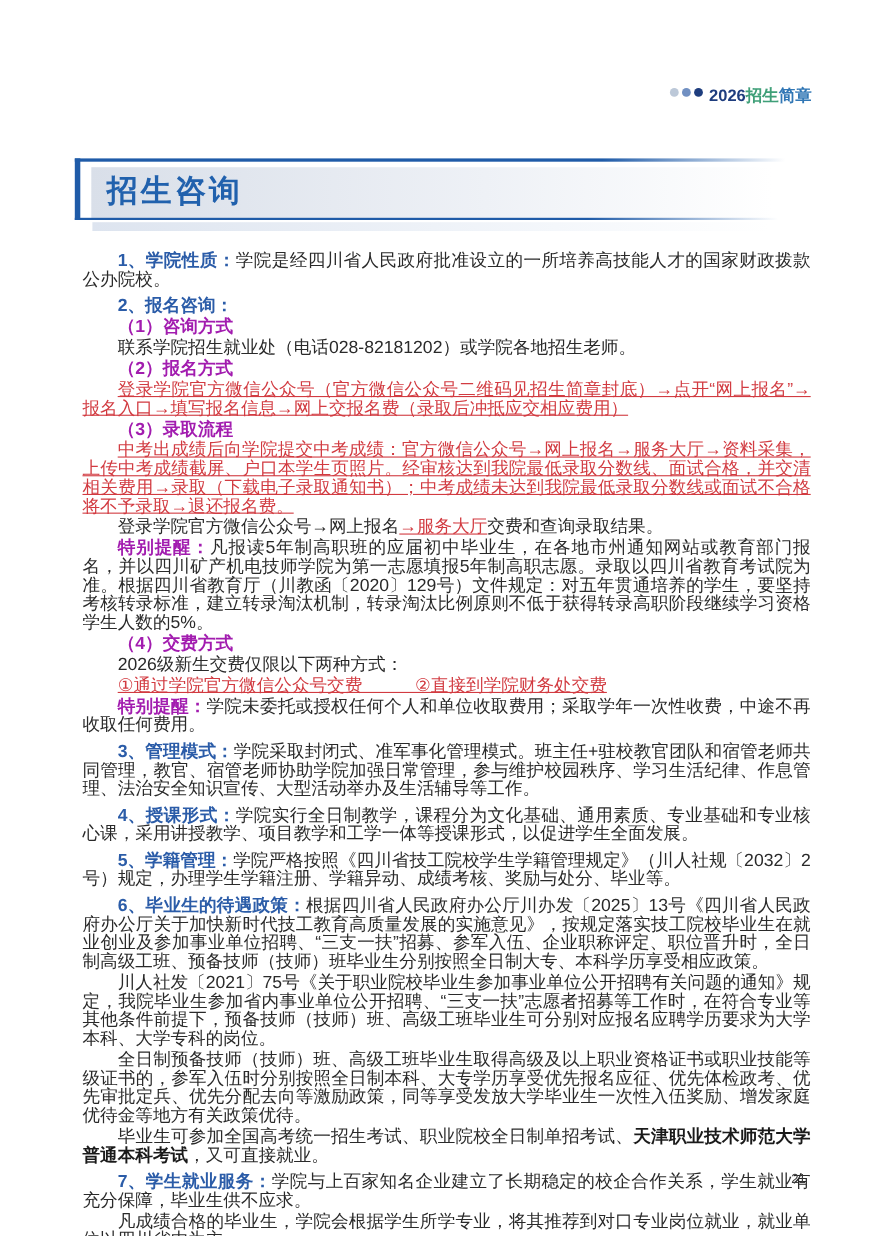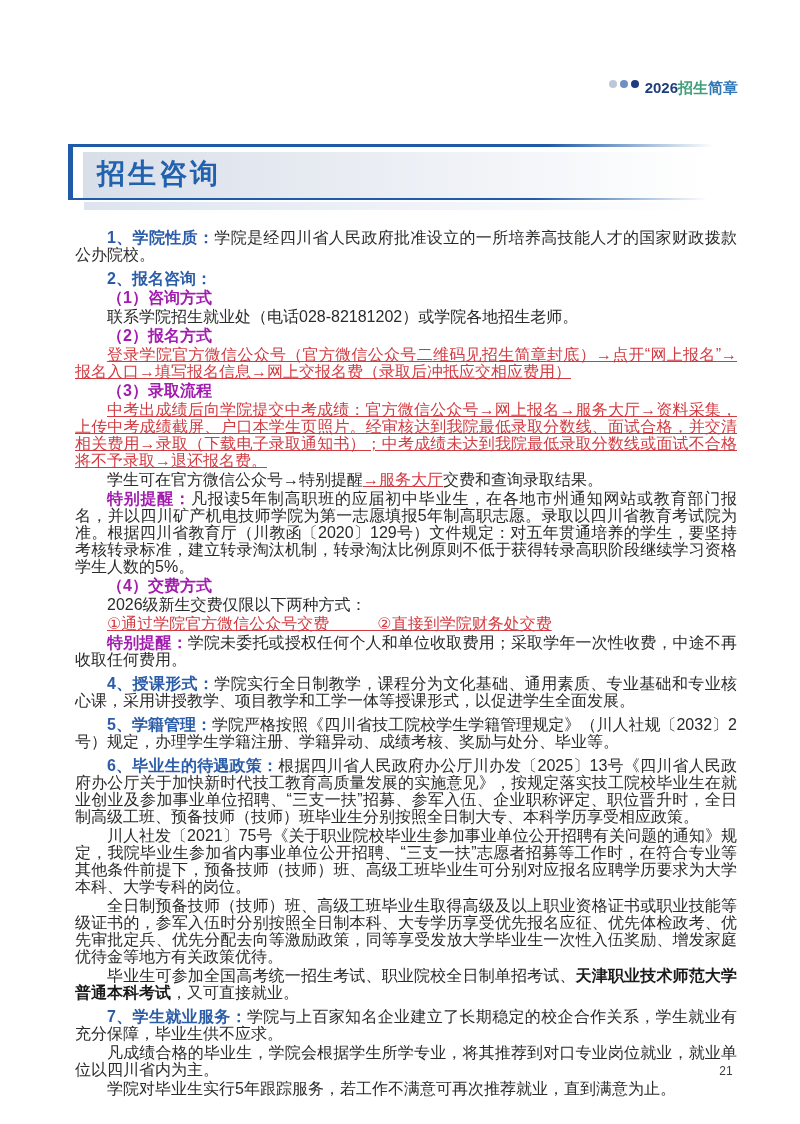--- a/index.html
+++ b/index.html
@@ -70,26 +70,27 @@
 
   <div class="article">
       <p class="para section first"><span class="r-blue">1、学院性质：</span><span class="r-n">学院是经四川省人民政府批准设立的一所培养高技能人才的国家财政拨款公办院校。</span></p>
       <p class="para section"><span class="r-blue">2、报名咨询：</span></p>
       <p class="para para"><span class="r-b">（1）咨询方式</span></p>
       <p class="para para"><span class="r-n">联系学院招生就业处（电话028-82181202）或学院各地招生老师。</span></p>
       <p class="para para"><span class="r-b">（2）报名方式</span></p>
       <p class="para para"><span class="r-red">登录学院官方微信公众号（官方微信公众号二维码见招生简章封底）→点开“网上报名”→报名入口→填写报名信息→网上交报名费（录取后冲抵应交相应费用）</span></p>
       <p class="para para"><span class="r-b">（3）录取流程</span></p>
       <p class="para para"><span class="r-red">中考出成绩后向学院提交中考成绩：官方微信公众号→网上报名→服务大厅→资料采集，上传中考成绩截屏、户口本学生页照片。经审核达到我院最低录取分数线、面试合格，并交清相关费用→录取（下载电子录取通知书）；中考成绩未达到我院最低录取分数线或面试不合格将不予录取→退还报名费。</span></p>
-      <p class="para para"><span class="r-n">学生可在官方微信公众号→特别提醒</span><span class="r-red">→服务大厅</span><span class="r-n">交费和查询录取结果。</span></p>
+      <p class="para para"><span class="r-n">登录学院官方微信公众号→网上报名</span><span class="r-red">→服务大厅</span><span class="r-n">交费和查询录取结果。</span></p>
       <p class="para para"><span class="r-b">特别提醒：</span><span class="r-n">凡报读5年制高职班的应届初中毕业生，在各地市州通知网站或教育部门报名，并以四川矿产机电技师学院为第一志愿填报5年制高职志愿。录取以四川省教育考试院为准。根据四川省教育厅（川教函〔2020〕129号）文件规定：对五年贯通培养的学生，要坚持考核转录标准，建立转录淘汰机制，转录淘汰比例原则不低于获得转录高职阶段继续学习资格学生人数的5%。</span></p>
       <p class="para para"><span class="r-b">（4）交费方式</span></p>
       <p class="para para"><span class="r-n">2026级新生交费仅限以下两种方式：</span></p>
       <p class="para para"><span class="r-red">①通过学院官方微信公众号交费　　　②直接到学院财务处交费</span></p>
       <p class="para para"><span class="r-b">特别提醒：</span><span class="r-n">学院未委托或授权任何个人和单位收取费用；采取学年一次性收费，中途不再收取任何费用。</span></p>
+      <p class="para section"><span class="r-blue">3、管理模式：</span><span class="r-n">学院采取封闭式、准军事化管理模式。班主任+驻校教官团队和宿管老师共同管理，教官、宿管老师协助学院加强日常管理，参与维护校园秩序、学习生活纪律、作息管理、法治安全知识宣传、大型活动举办及生活辅导等工作。</span></p>
       <p class="para section"><span class="r-blue">4、授课形式：</span><span class="r-n">学院实行全日制教学，课程分为文化基础、通用素质、专业基础和专业核心课，采用讲授教学、项目教学和工学一体等授课形式，以促进学生全面发展。</span></p>
       <p class="para section"><span class="r-blue">5、学籍管理：</span><span class="r-n">学院严格按照《四川省技工院校学生学籍管理规定》（川人社规〔2032〕2号）规定，办理学生学籍注册、学籍异动、成绩考核、奖励与处分、毕业等。</span></p>
       <p class="para section"><span class="r-blue">6、毕业生的待遇政策：</span><span class="r-n">根据四川省人民政府办公厅川办发〔2025〕13号《四川省人民政府办公厅关于加快新时代技工教育高质量发展的实施意见》，按规定落实技工院校毕业生在就业创业及参加事业单位招聘、“三支一扶”招募、参军入伍、企业职称评定、职位晋升时，全日制高级工班、预备技师（技师）班毕业生分别按照全日制大专、本科学历享受相应政策。</span></p>
       <p class="para para"><span class="r-n">川人社发〔2021〕75号《关于职业院校毕业生参加事业单位公开招聘有关问题的通知》规定，我院毕业生参加省内事业单位公开招聘、“三支一扶”志愿者招募等工作时，在符合专业等其他条件前提下，预备技师（技师）班、高级工班毕业生可分别对应报名应聘学历要求为大学本科、大学专科的岗位。</span></p>
       <p class="para para"><span class="r-n">全日制预备技师（技师）班、高级工班毕业生取得高级及以上职业资格证书或职业技能等级证书的，参军入伍时分别按照全日制本科、大专学历享受优先报名应征、优先体检政考、优先审批定兵、优先分配去向等激励政策，同等享受发放大学毕业生一次性入伍奖励、增发家庭优待金等地方有关政策优待。</span></p>
       <p class="para para"><span class="r-n">毕业生可参加全国高考统一招生考试、职业院校全日制单招考试、</span><span class="r-bold">天津职业技术师范大学普通本科考试</span><span class="r-n">，又可直接就业。</span></p>
       <p class="para section"><span class="r-blue">7、学生就业服务：</span><span class="r-n">学院与上百家知名企业建立了长期稳定的校企合作关系，学生就业有充分保障，毕业生供不应求。</span></p>
       <p class="para para"><span class="r-n">凡成绩合格的毕业生，学院会根据学生所学专业，将其推荐到对口专业岗位就业，就业单位以四川省内为主。</span></p>
       <p class="para para"><span class="r-n">学院对毕业生实行5年跟踪服务，若工作不满意可再次推荐就业，直到满意为止。</span></p>
     </div>

